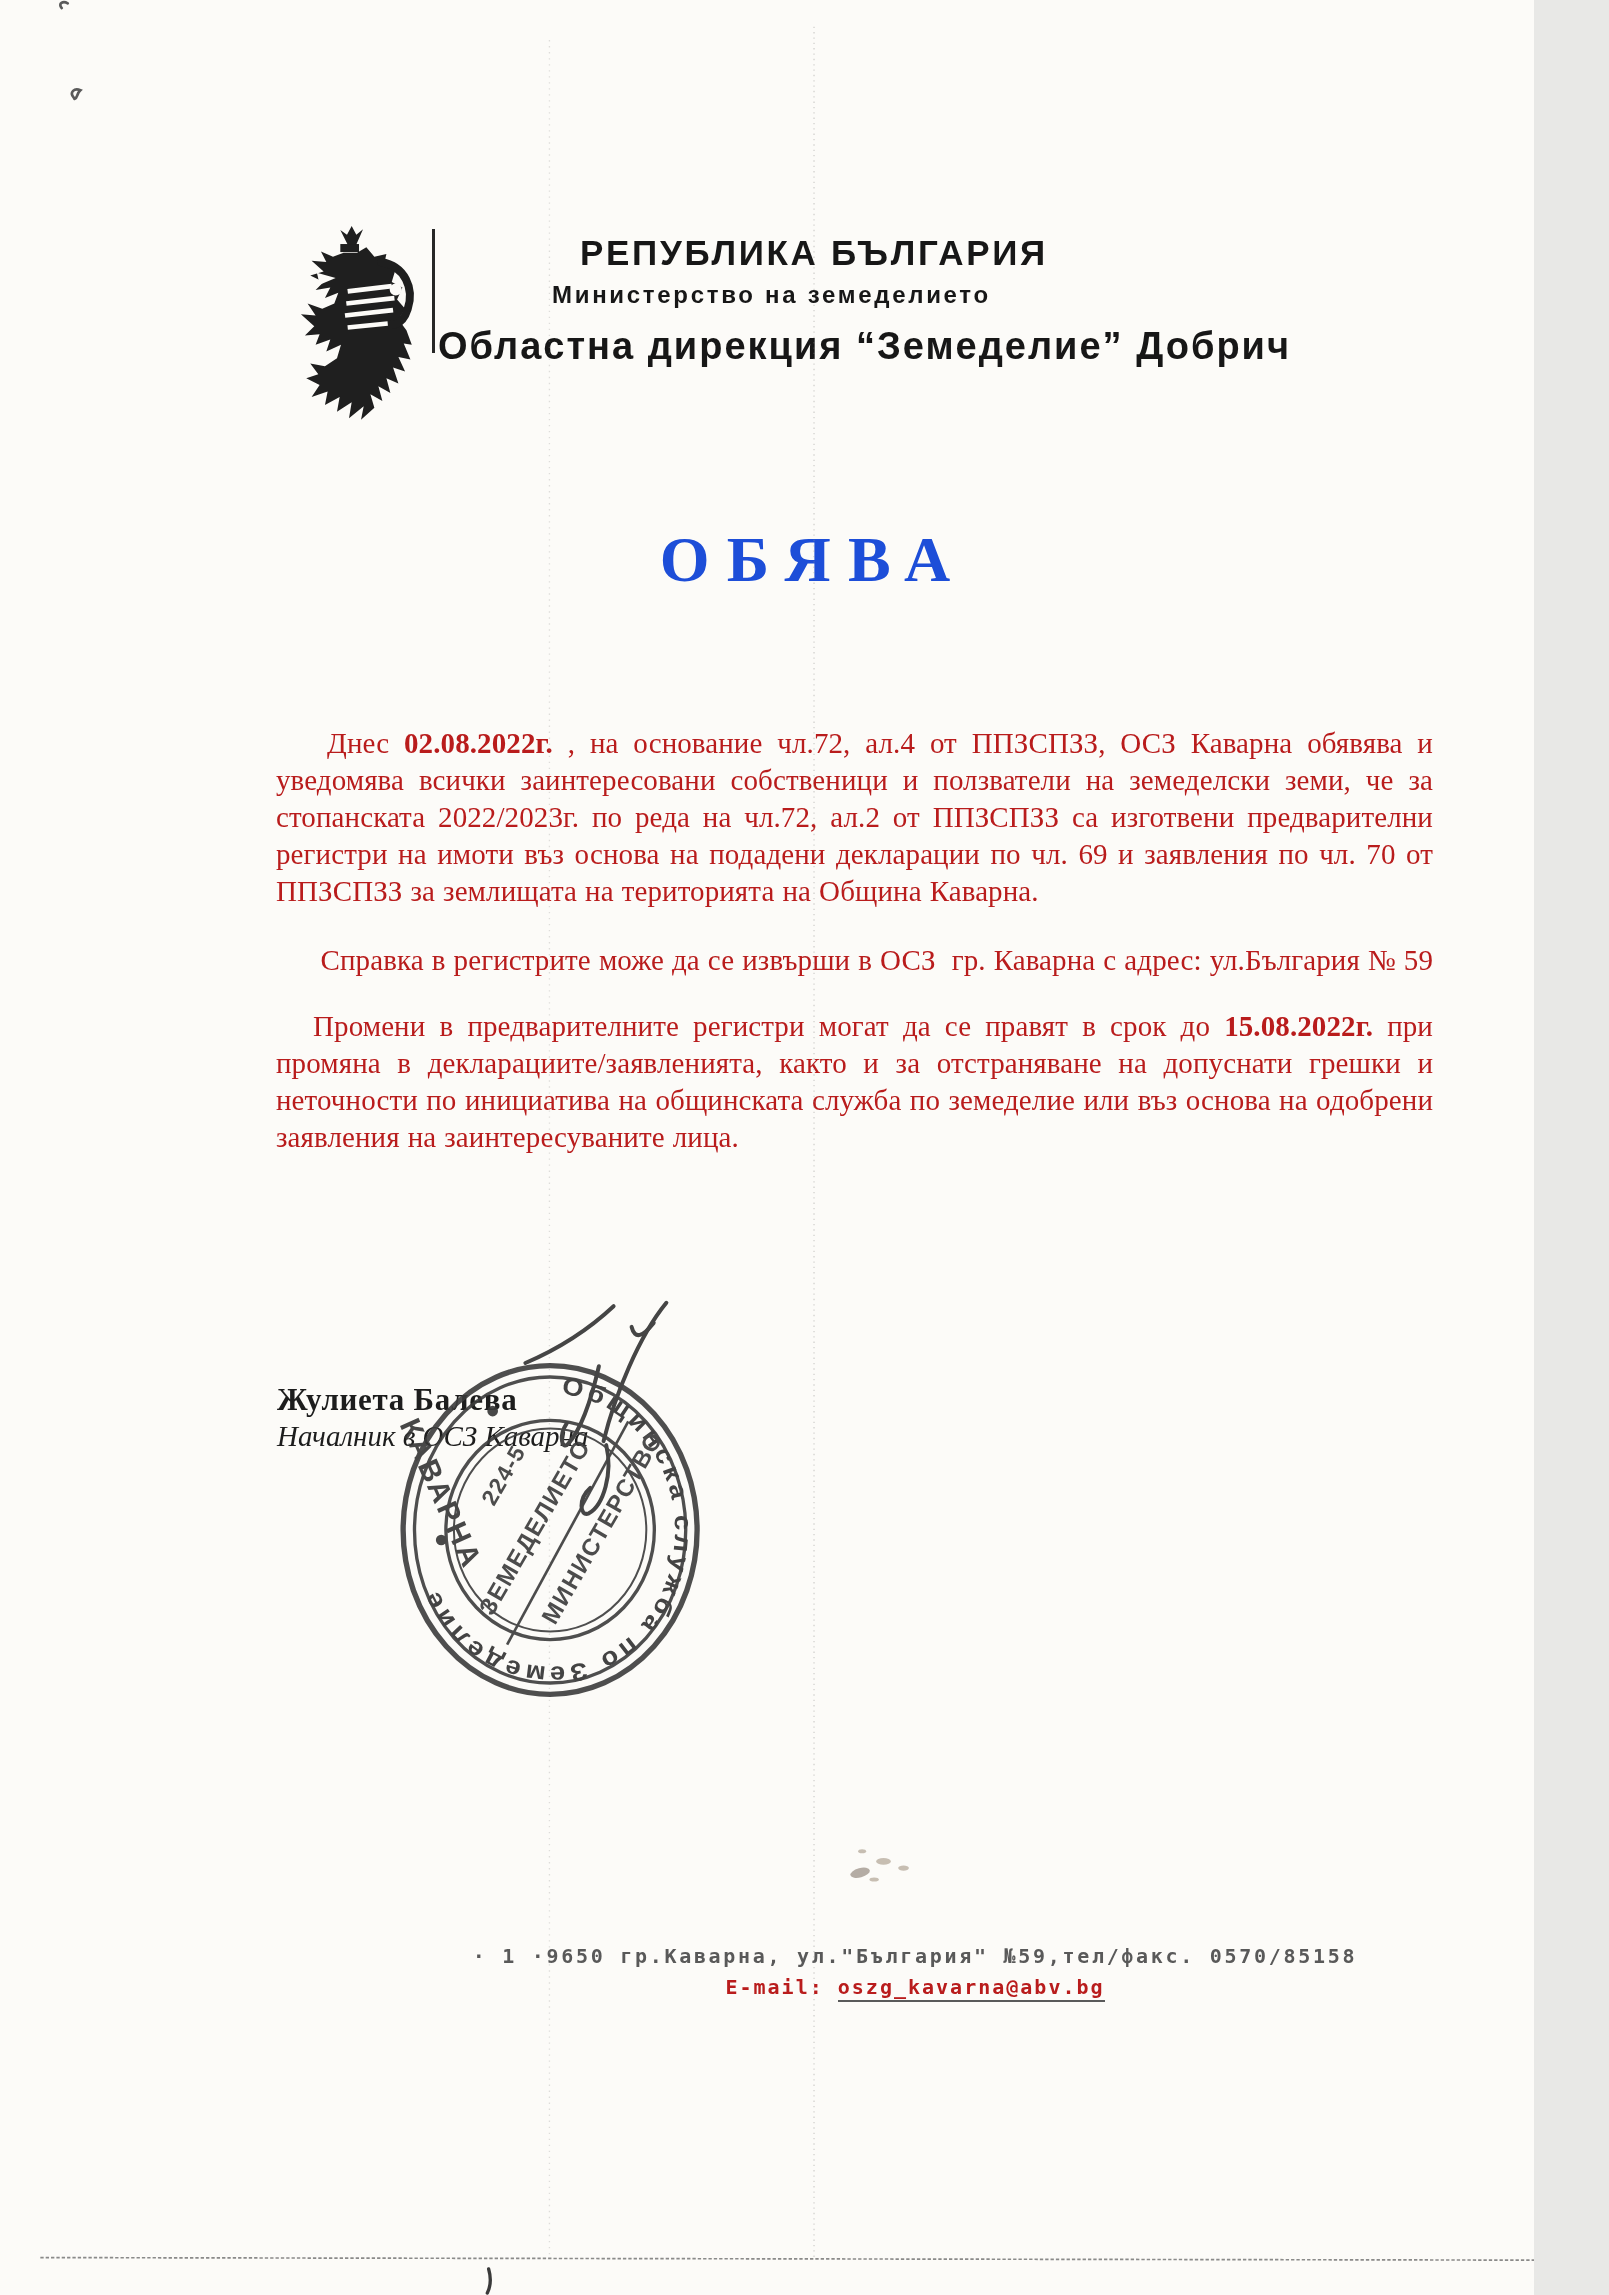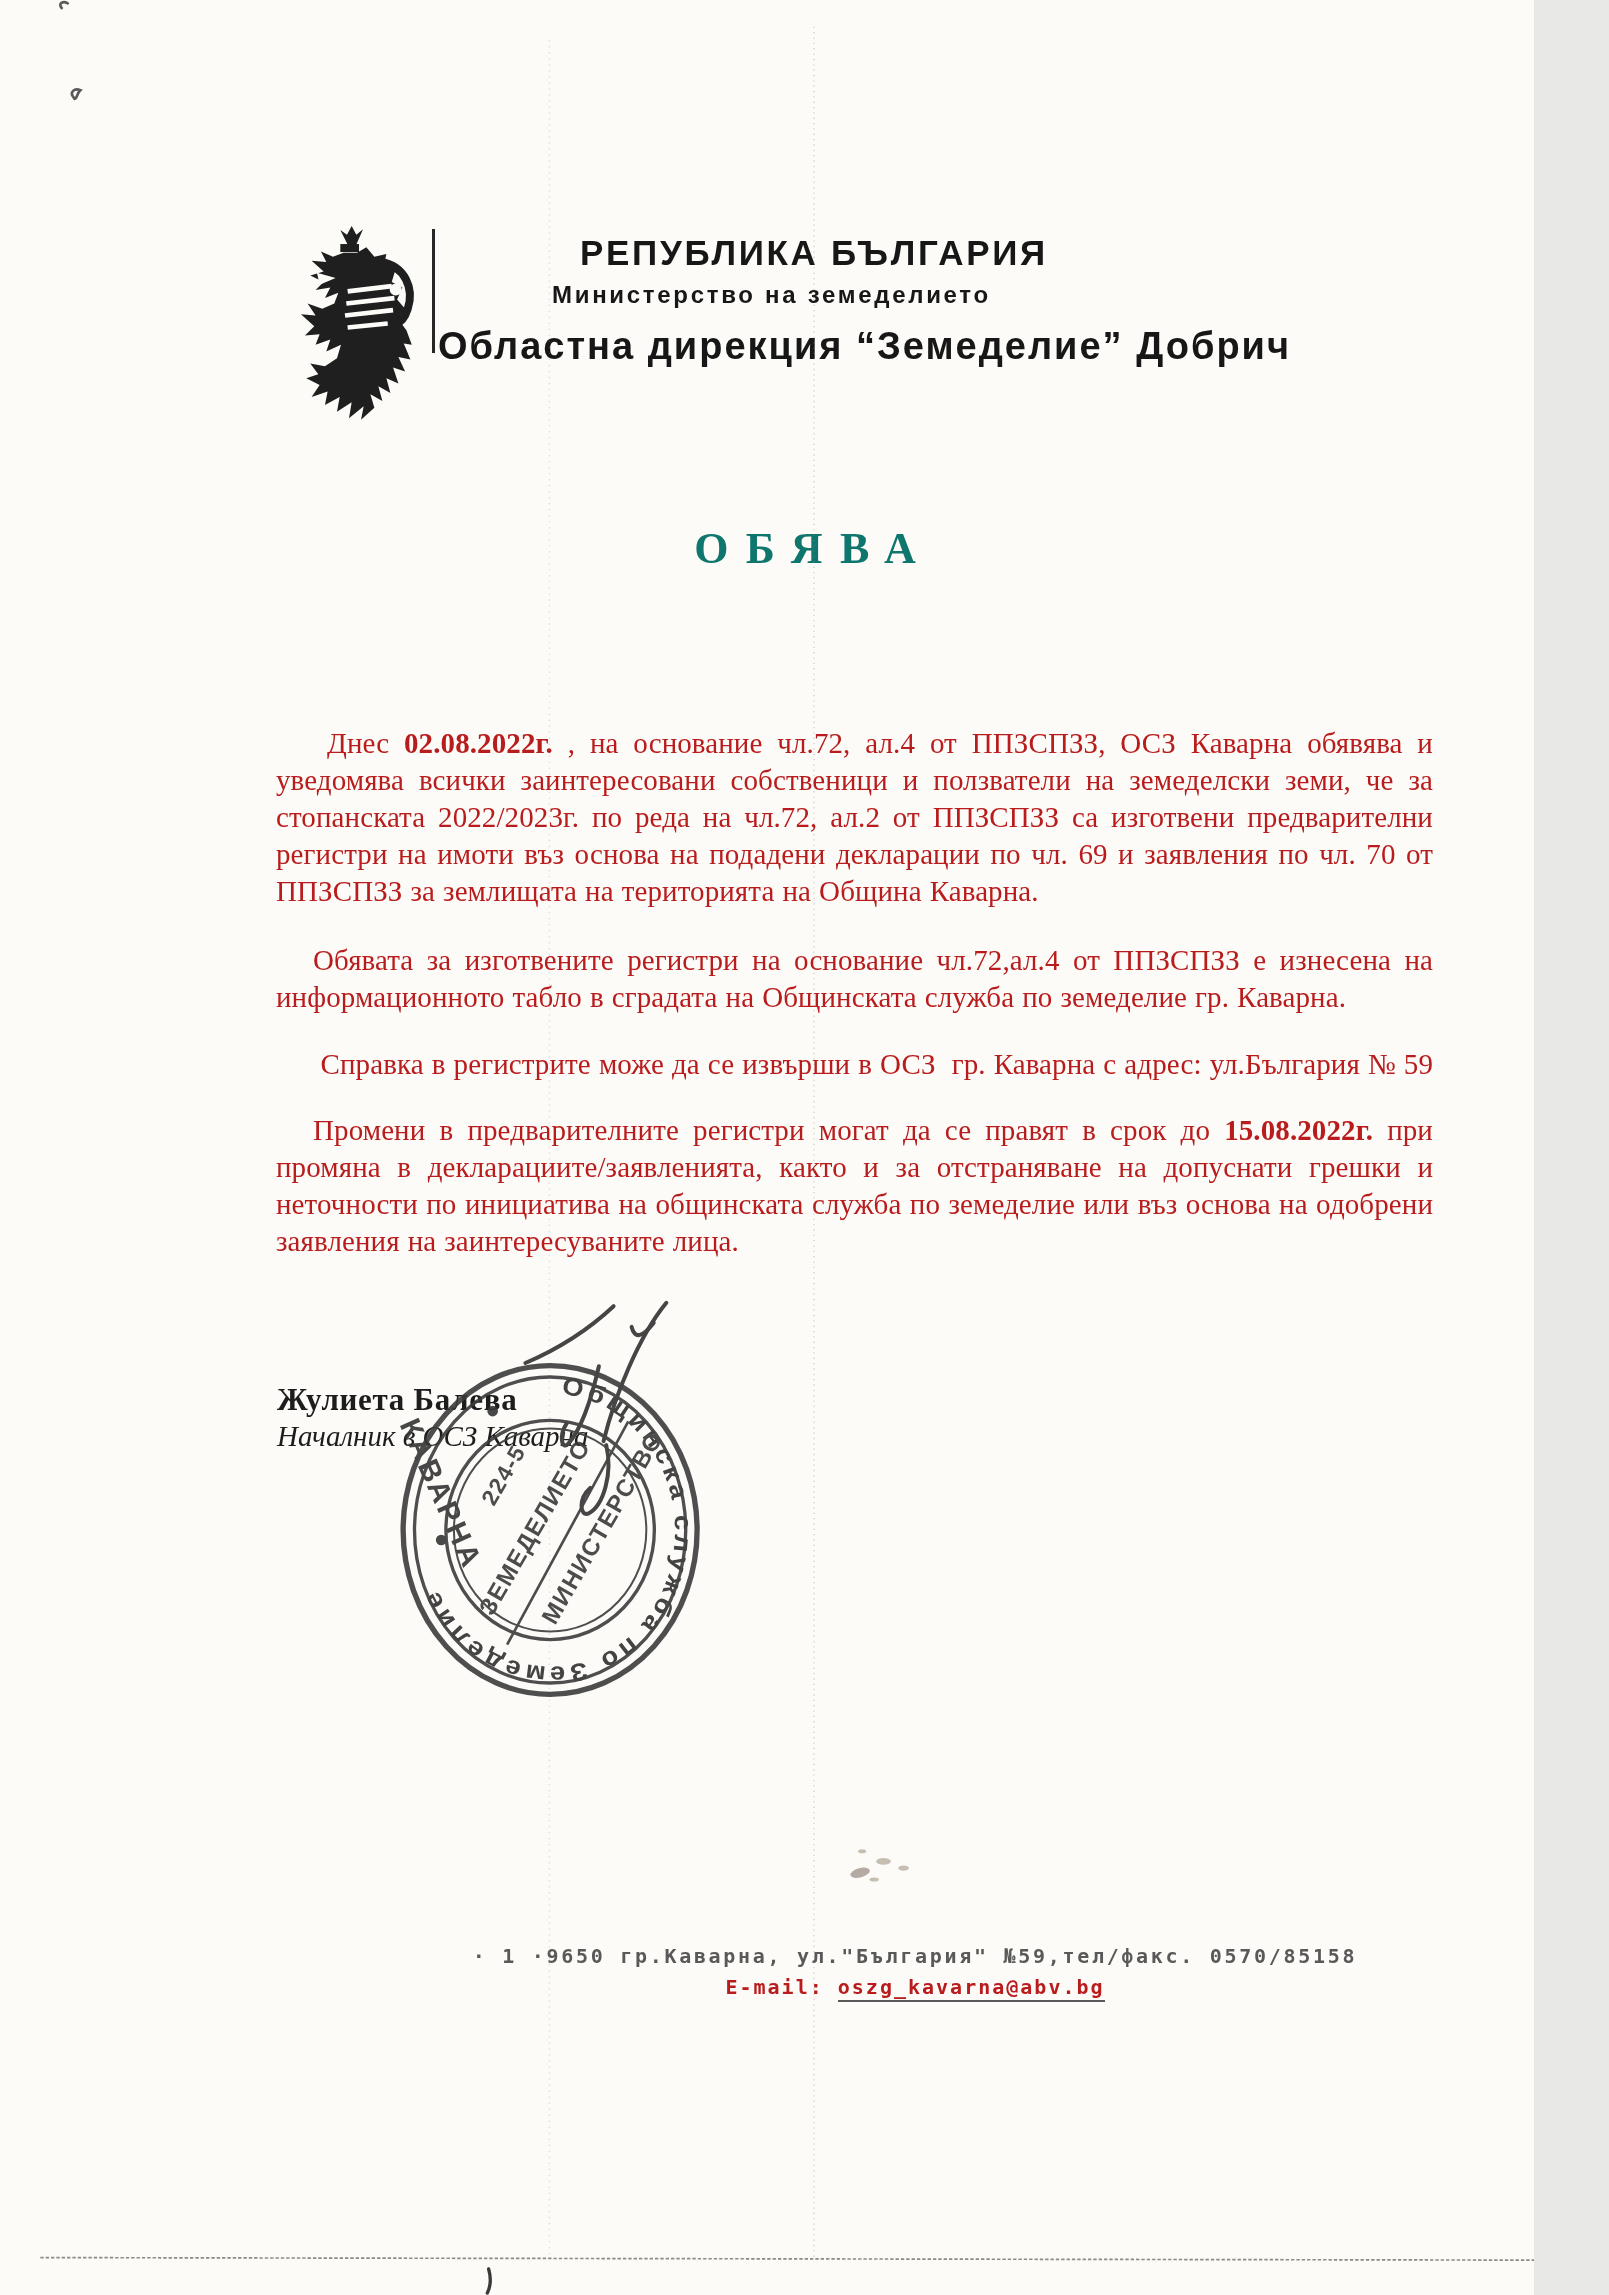--- a/index.html
+++ b/index.html
@@ -9,21 +9,21 @@
   .hl{position:absolute;font-family:"Liberation Sans","DejaVu Sans",sans-serif;font-weight:bold;
       color:#171717;white-space:nowrap;}
   .hl1{left:580px;top:233px;font-size:35px;letter-spacing:2.7px;}
   .hl2{left:552px;top:281px;font-size:24px;letter-spacing:2.7px;}
   .hl3{left:438px;top:325px;font-size:38px;letter-spacing:2px;}
   .hl4{left:525px;top:368px;font-size:30px;letter-spacing:2px;}
   .emblem{position:absolute;left:282px;top:226px;width:138px;height:195px;}
   .sepline{position:absolute;left:432px;top:229px;width:3.3px;height:124px;background:#272727;}
   
   .title{position:absolute;left:0;top:523px;width:1610px;text-align:center;font-weight:bold;
-         font-size:44px;letter-spacing:17.4px;text-indent:17.4px;color:#0f766e;white-space:nowrap;}
+         font-size:64px;letter-spacing:17.4px;text-indent:17.4px;color:#1d4ed8;white-space:nowrap;}
   
   .body{position:absolute;left:276px;top:725px;width:1157px;font-size:29px;line-height:37px;
         color:#b91c1c;text-align:justify;letter-spacing:0.1px;word-spacing:0.7px;}
   .body p{margin:0;}
   .p1{text-indent:51px;margin-bottom:32px !important;}
   .p2{text-indent:37px;margin-bottom:30px !important;}
   .p3{text-indent:27px;margin-bottom:29px !important;white-space:nowrap;text-align:right;}
   .p4{text-indent:37px;}
   .b{font-weight:bold;}
   
@@ -62,21 +62,20 @@
   <div class="sepline"></div>
 
   <div class="hl hl1">РЕПУБЛИКА БЪЛГАРИЯ</div>
   <div class="hl hl2">Министерство на земеделието</div>
   <div class="hl hl3">Областна дирекция “Земеделие” Добрич</div>
 
   <div class="title">ОБЯВА</div>
 
   <div class="body">
     <p class="p1"><span>Днес </span><span class="b">02.08.2022г.</span><span> , на основание чл.72, ал.4 от ППЗСПЗЗ, ОСЗ Каварна обявява и уведомява всички заинтересовани собственици и ползватели на земеделски земи, че за стопанската 2022/2023г. по реда на чл.72, ал.2 от ППЗСПЗЗ са изготвени предварителни регистри на имоти въз основа на подадени декларации по чл. 69 и заявления по чл. 70 от ППЗСПЗЗ за землищата на територията на Община Каварна.</span></p>
-    <p class="p2"><span>Обявата за изготвените регистри на основание чл.72,ал.4 от ППЗСПЗЗ е изнесена на информационното табло в сградата на Общинската служба по земеделие гр. Каварна.</span></p>
     <p class="p3"><span>Справка в регистрите може да се извърши в ОСЗ&nbsp; гр. Каварна с адрес: ул.България № 59</span></p>
     <p class="p4"><span>Промени в предварителните регистри могат да се правят в срок до </span><span class="b">15.08.2022г.</span><span> при промяна в декларациите/заявленията, както и за отстраняване на допуснати грешки и неточности по инициатива на общинската служба по земеделие или въз основа на одобрени заявления на заинтересуваните лица.</span></p>
   </div>
 
   <div class="sig">
     <div class="sig-name">Жулиета Балева</div>
     <div class="sig-role">Началник в ОСЗ Каварна</div>
   </div>
 
   <div class="footer">

